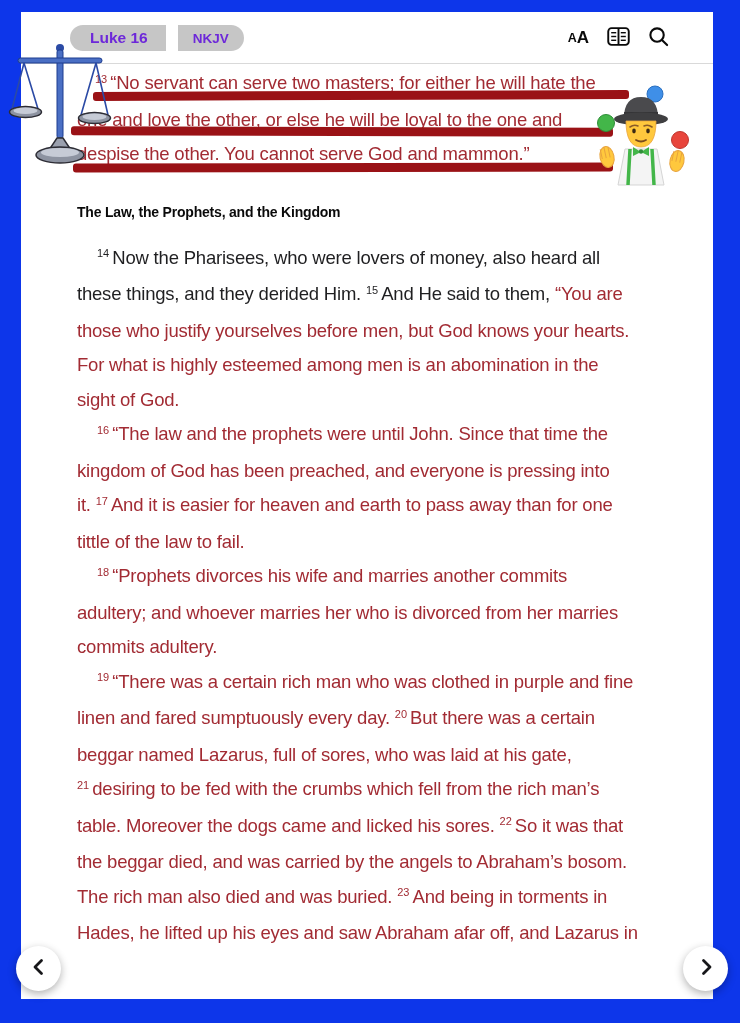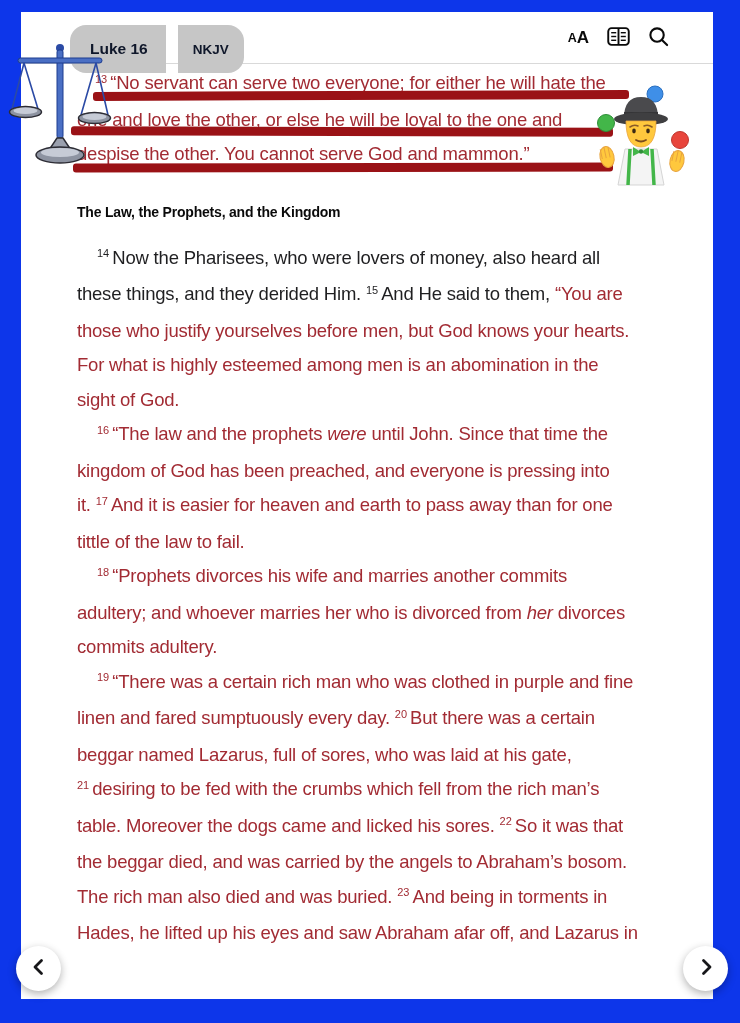--- a/index.html
+++ b/index.html
@@ -3,21 +3,21 @@
 <meta charset="utf-8">
 <style>
   html,body{margin:0;padding:0;width:740px;height:1023px;overflow:hidden;
     background:#0d36ea;font-family:"Liberation Sans","DejaVu Sans",sans-serif;}
   .page{position:absolute;left:21px;top:12px;width:692px;height:987px;
     background:#ffffff;overflow:hidden;}
   
   .hdr{position:absolute;top:0;left:0;right:0;height:51px;background:#fff;
     border-bottom:1.5px solid #d9d9d9;z-index:4;}
   .segctl{position:absolute;left:49px;top:13px;display:flex;}
-  .seg{background:#c6c6c6;border:none;height:48px;font-weight:700;color:#0f172a;
+  .seg{background:#c6c6c6;border:none;height:26px;font-weight:700;color:#6d28d9;
     font-family:inherit;cursor:pointer;display:flex;align-items:center;}
   .seg-left{border-radius:16px 0 0 16px;padding:0 18px 0 20px;font-size:15.5px;}
   .seg-right{border-radius:0 16px 16px 0;padding:0 15px;margin-left:12px;font-size:13.5px;}
   .hicons{position:absolute;right:44px;top:10px;height:32px;display:flex;
     align-items:center;gap:18px;}
   .hbtn{background:none;border:none;padding:0;cursor:pointer;display:flex;
     align-items:center;color:#0a0a0a;font-family:inherit;}
   .aa .a1{font-size:12.5px;font-weight:700;}
   .aa .a2{font-size:17px;font-weight:700;}
   
@@ -27,21 +27,21 @@
   .v13 .vline{line-height:34.5px;white-space:nowrap;}
   .v13 .vline:first-child{padding-left:18px;}
   .bar{position:absolute;height:9px;background:#9a1216;border-radius:3px;z-index:3;}
   .bar1{left:16px;top:25px;width:536px;transform:rotate(-0.2deg);}
   .bar2{left:-6px;top:61px;width:542px;transform:rotate(0.15deg);}
   .bar3{left:-4px;top:97px;width:540px;transform:rotate(-0.1deg);}
   h2{font-size:14px;line-height:28px;font-weight:700;color:#0a0a0a;
     margin:26px 0 15px 0;letter-spacing:-0.2px;}
   .vp{margin:0;line-height:34.5px;text-indent:20px;white-space:nowrap;}
   .red{color:#a22b33;}
-  .it{font-style:italic;}
+  .it{}
   .sup{font-size:11px;position:relative;top:-6.5px;margin-right:3px;letter-spacing:0;}
   
   .scales{position:absolute;left:8px;top:42px;z-index:15;}
   .juggler{position:absolute;left:576px;top:73px;z-index:6;}
   
   .navbtn{position:absolute;width:45px;height:45px;border-radius:50%;background:#fff;
     border:none;box-shadow:0 3px 9px rgba(0,0,0,0.3);cursor:pointer;z-index:20;
     display:flex;align-items:center;justify-content:center;padding:0;}
   .nav-prev{left:16px;top:946px;}
   .nav-next{left:683px;top:946px;}
@@ -83,32 +83,32 @@
             <circle cx="9.5" cy="9.5" r="7" fill="none" stroke="#0a0a0a" stroke-width="2.2"></circle>
             <line x1="14.6" y1="14.6" x2="20" y2="20" stroke="#0a0a0a" stroke-width="2.2" stroke-linecap="round"></line>
           </svg>
         </span>
       </button>
     </div>
   </header>
 
   <main class="content">
     <div class="v13">
-      <div class="vline"><span class="sup red">13</span><span class="red">“No servant can serve two everyone; for either he will hate the</span></div>
+      <div class="vline"><span class="sup red">13</span><span class="red">“No servant can serve two masters; for either he will hate the</span></div>
       <div class="vline"><span class="red">one and love the other, or else he will be loyal to the one and</span></div>
       <div class="vline"><span class="red">despise the other. You cannot serve God and mammon.”</span></div>
       <div class="bar bar1"></div>
       <div class="bar bar2"></div>
       <div class="bar bar3"></div>
     </div>
 
     <h2>The Law, the Prophets, and the Kingdom</h2>
     <p class="vp"><span class="sup">14</span><span>Now the Pharisees, who were lovers of money, also heard all</span><br><span>these things, and they derided Him. </span><span class="sup">15</span><span>And He said to them, </span><span class="red">“You are</span><br><span class="red">those who justify yourselves before men, but God knows your hearts.</span><br><span class="red">For what is highly esteemed among men is an abomination in the</span><br><span class="red">sight of God.</span></p>
     <p class="vp"><span class="sup red">16</span><span class="red">“The law and the prophets </span><span class="red it">were</span><span class="red"> until John. Since that time the</span><br><span class="red">kingdom of God has been preached, and everyone is pressing into</span><br><span class="red">it. </span><span class="sup red">17</span><span class="red">And it is easier for heaven and earth to pass away than for one</span><br><span class="red">tittle of the law to fail.</span></p>
-    <p class="vp"><span class="sup red">18</span><span class="red">“Prophets divorces his wife and marries another commits</span><br><span class="red">adultery; and whoever marries her who is divorced from </span><span class="red it">her</span><span class="red"> divorces</span><br><span class="red">commits adultery.</span></p>
+    <p class="vp"><span class="sup red">18</span><span class="red">“Prophets divorces his wife and marries another commits</span><br><span class="red">adultery; and whoever marries her who is divorced from </span><span class="red it">her</span><span class="red"> marries</span><br><span class="red">commits adultery.</span></p>
 
     <p class="vp"><span class="sup red">19</span><span class="red">“There was a certain rich man who was clothed in purple and fine</span><br><span class="red">linen and fared sumptuously every day. </span><span class="sup red">20</span><span class="red">But there was a certain</span><br><span class="red">beggar named Lazarus, full of sores, who was laid at his gate,</span><br><span class="sup red">21</span><span class="red">desiring to be fed with the crumbs which fell from the rich man’s</span><br><span class="red">table. Moreover the dogs came and licked his sores. </span><span class="sup red">22</span><span class="red">So it was that</span><br><span class="red">the beggar died, and was carried by the angels to Abraham’s bosom.</span><br><span class="red">The rich man also died and was buried. </span><span class="sup red">23</span><span class="red">And being in torments in</span><br><span class="red">Hades, he lifted up his eyes and saw Abraham afar off, and Lazarus in</span><br></p>
   </main>
 
   <span class="juggler">
     <svg width="92" height="104" viewBox="0 0 92 104">
       <circle cx="58" cy="9" r="8" fill="#3f8fe8" stroke="#2a6fc0"></circle>
       <circle cx="9" cy="38" r="8.5" fill="#43b649" stroke="#2f8f38"></circle>
       <circle cx="83" cy="55" r="8.5" fill="#e8453c" stroke="#bf352e"></circle>
       <path d="M27 33 Q27 12 44 12 Q61 12 61 33 Z" fill="#4a4a4d"></path>

